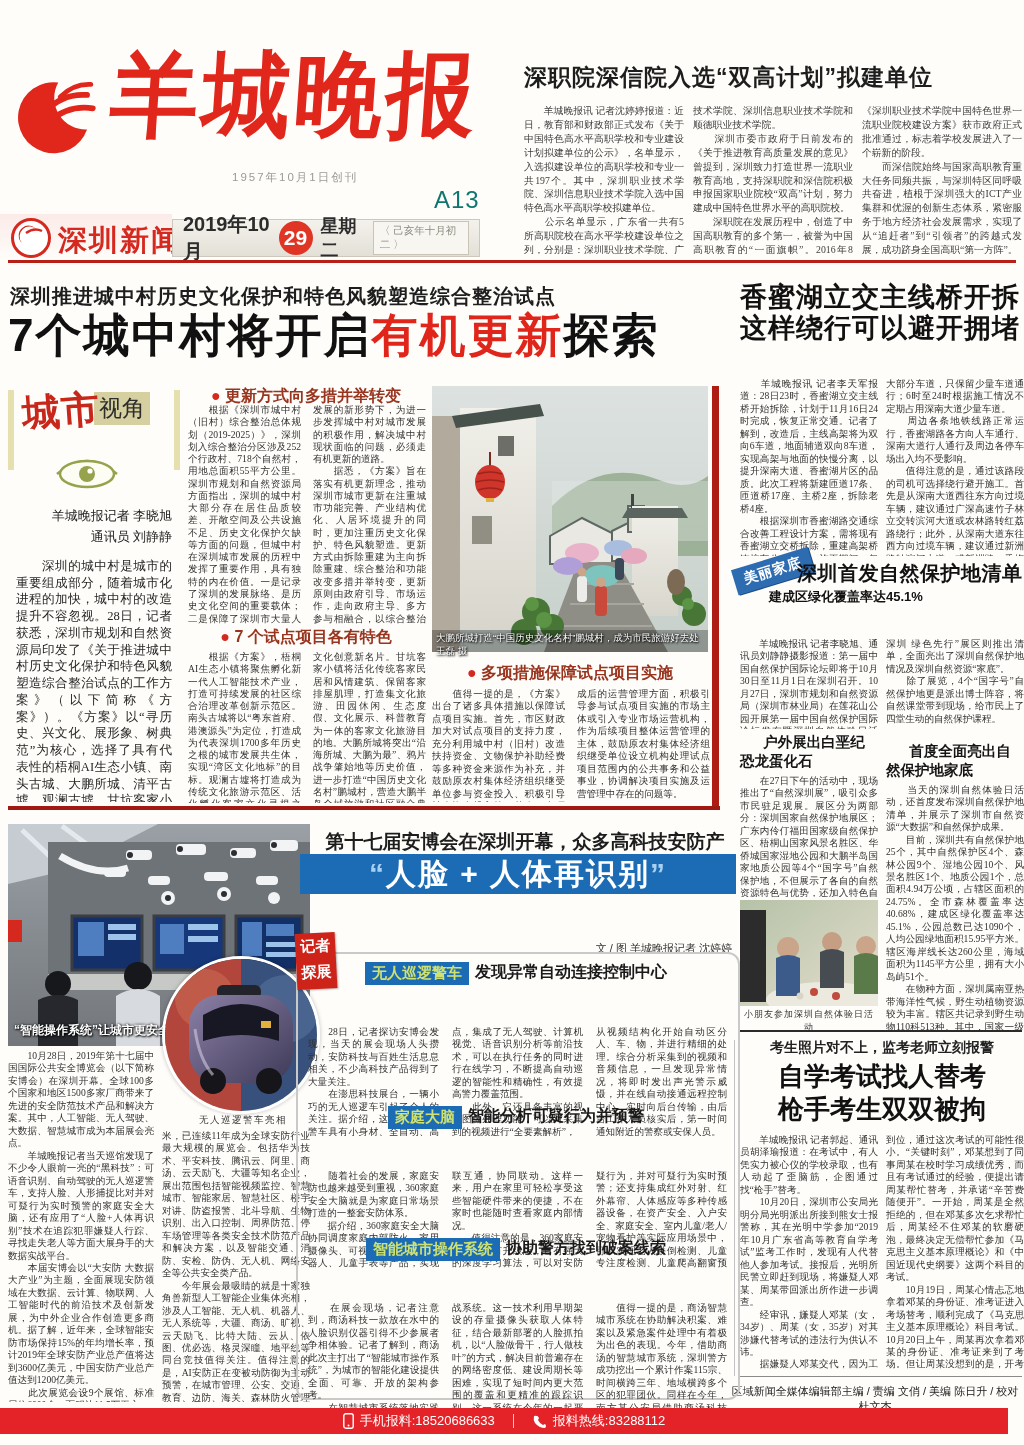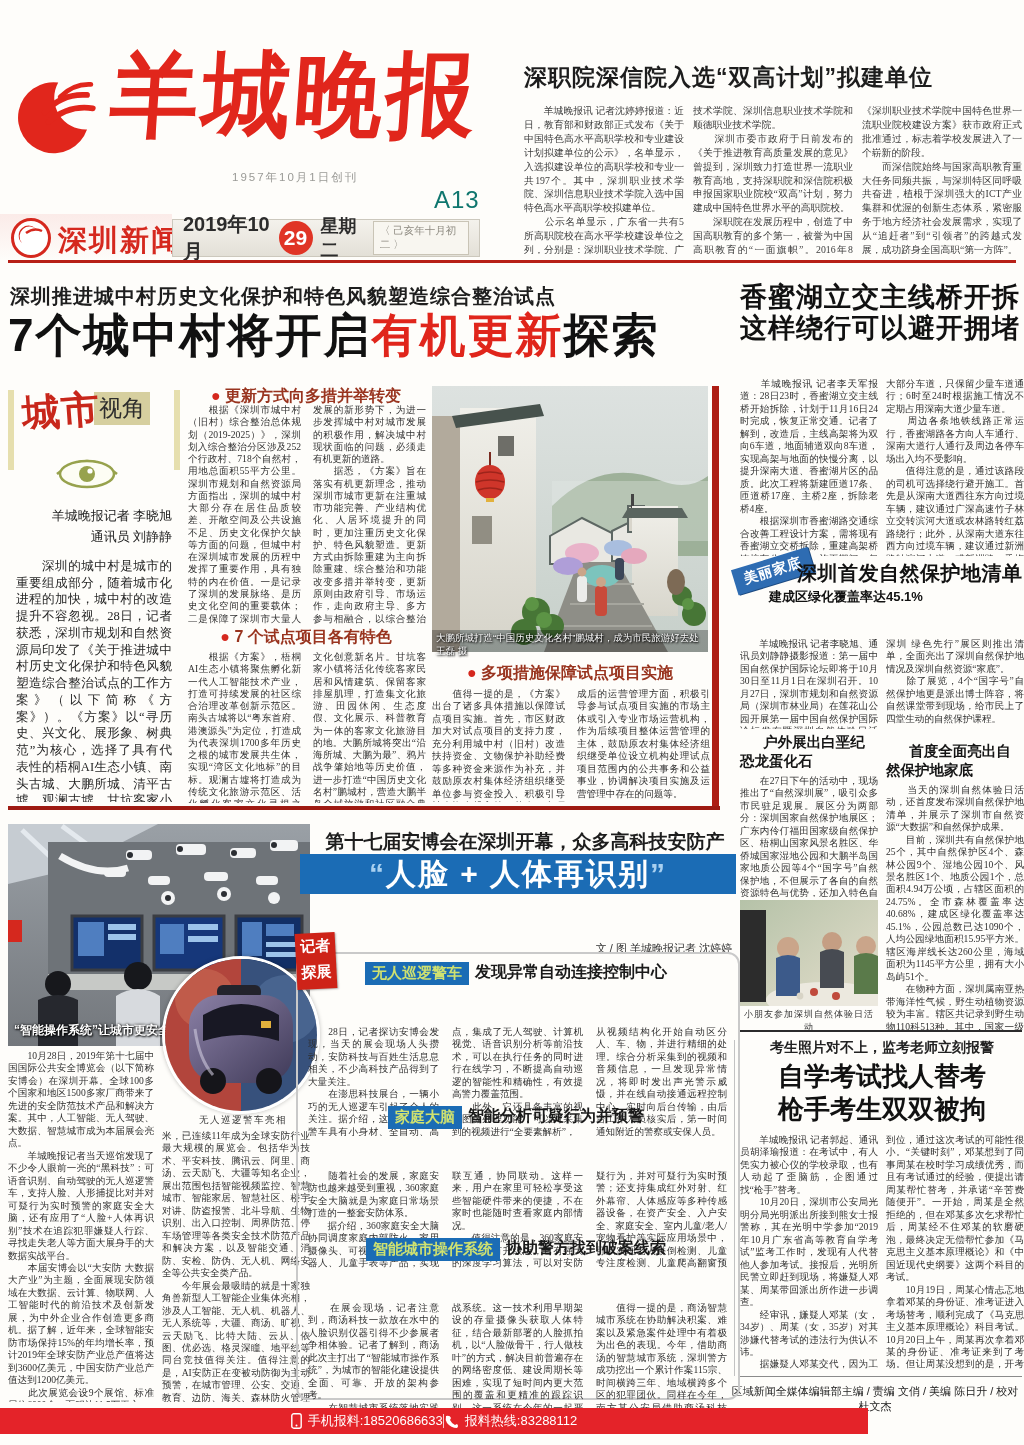--- a/index.html
+++ b/index.html
@@ -121,22 +121,22 @@
             padding:2px 7px;margin-right:6px;font-family:"Liberation Sans","DejaVu Sans",sans-serif;}
   .sec-title{display:inline-block;font-family:"Liberation Sans","DejaVu Sans",sans-serif;
              font-size:16px;font-weight:900;color:#1a1a1a;vertical-align:1px;}
   #sec1-head{top:962px;} #sec2-head{top:1106px;} #sec3-head{top:1238px;}
   .sec-cols{position:absolute;left:308px;width:420px;display:flex;gap:13px;margin-top:36px;}
   .sec-cols .col{width:131px;font-size:9.6px;line-height:1.3;color:#303030;}
   #sec1-cols{top:990px;height:110px;} #sec2-cols{top:1134px;height:98px;} #sec3-cols{top:1266px;height:124px;}
   #mid-vline{left:734px;top:1040px;width:1px;height:336px;background:#c2c2c2;}
 
   
-  #bottom-bar{left:0;top:1408px;width:868px;height:26px;background:#e42329;display:flex;
-              align-items:center;justify-content:center;color:#fff;
+  #bottom-bar{left:0;top:1408px;width:1008px;height:26px;background:#e42329;display:flex;
+              align-items:center;justify-content:center;gap:18px;color:#fff;
               font-family:"Liberation Sans","DejaVu Sans",sans-serif;font-size:13px;}
   .bb-item{display:flex;align-items:center;gap:6px;}
   #bb-divider{width:1px;height:14px;background:rgba(255,255,255,.75);}
 </style>
 </head>
 <body>
 
 <div id="page">
 
   <div id="brand-icon" class="abs">

